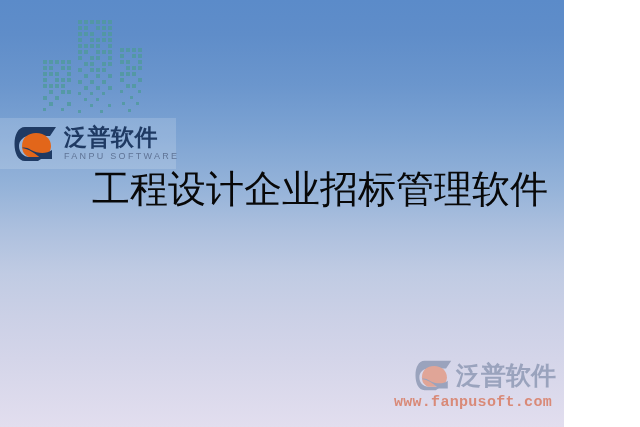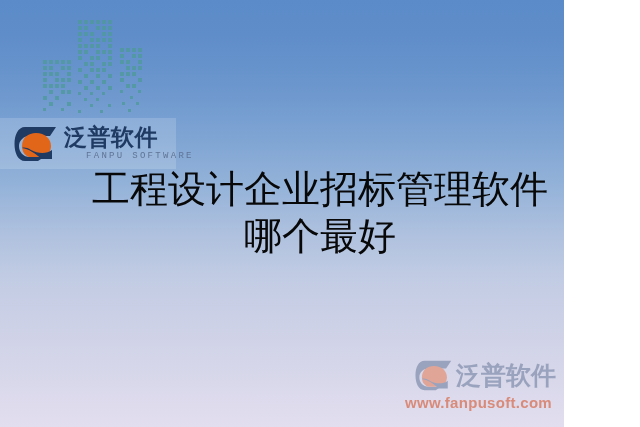--- a/index.html
+++ b/index.html
@@ -65,27 +65,26 @@
   #logo-cn {
     font-family: "DejaVu Sans", "Liberation Sans", sans-serif;
     font-size: 23px;
     font-weight: 700;
     color: #1f3a63;
     letter-spacing: 0.5px;
     white-space: nowrap;
   }
   #logo-en {
     margin-top: 3px;
-    font-family: Liberation Mono, monospace;
+    font-family: Liberation Sans, sans-serif;
     font-size: 9px;
     font-weight: 400;
     color: #5f7496;
     letter-spacing: 2.3px;
     white-space: nowrap;
-    margin-left: 22px;
   }
 
   
   #headline {
     position: absolute;
     left: 0;
     top: 166px;
     width: 640px;
     text-align: center;
     font-family: "DejaVu Serif", "Liberation Serif", serif;
@@ -123,21 +122,21 @@
     font-weight: 700;
     color: #9aa3bd;
     letter-spacing: 0px;
     line-height: 1;
     white-space: nowrap;
   }
   #wm-url {
     text-align: right;
     margin-top: 1px;
     padding-right: 4px;
-    font-family: Liberation Sans, sans-serif;
+    font-family: Liberation Mono, monospace;
     font-size: 15px;
     font-weight: 700;
     color: #d98a78;
     letter-spacing: 0.3px;
     white-space: nowrap;
   }
 </style>
 </head>
 <body>
 
@@ -279,21 +278,20 @@
       </svg>
     </span>
     <span id="logo-wordblock">
       <span id="logo-cn">泛普软件</span>
       <span id="logo-en">FANPU SOFTWARE</span>
     </span>
   </div>
 
   <div id="headline">
     <span class="hl-line">工程设计企业招标管理软件</span>
-    <span class="hl-line">哪个最好</span>
   </div>
 
   <div id="watermark">
     <div id="wm-row">
       <span id="wm-mark">
         <svg width="38" height="31" viewBox="0 0 44 36" xmlns="http://www.w3.org/2000/svg">
           <path d="M11 1 L42 1 L36 10 L16 10 C9 10 5 15 5 20 C5 26 9 31 16 31 L30 31 L24 35 L11 35 C4 35 0.5 27 0.5 18 C0.5 9 4 1 11 1 Z" fill="#9aa3bd"></path>
           <path d="M22 7 C31 7 37 13 37 20 C37 25 34 29 30 31 L15 31 C10 29 8 25 8 20 C8 12 14 7 22 7 Z" fill="#e0a597"></path>
           <path d="M8 22 C14 23 22 27 27 33 L38 33 L38 24 C33 28 24 28 17 24 C13 21.5 10 21 8 22 Z" fill="#9aa3bd"></path>
         </svg>

